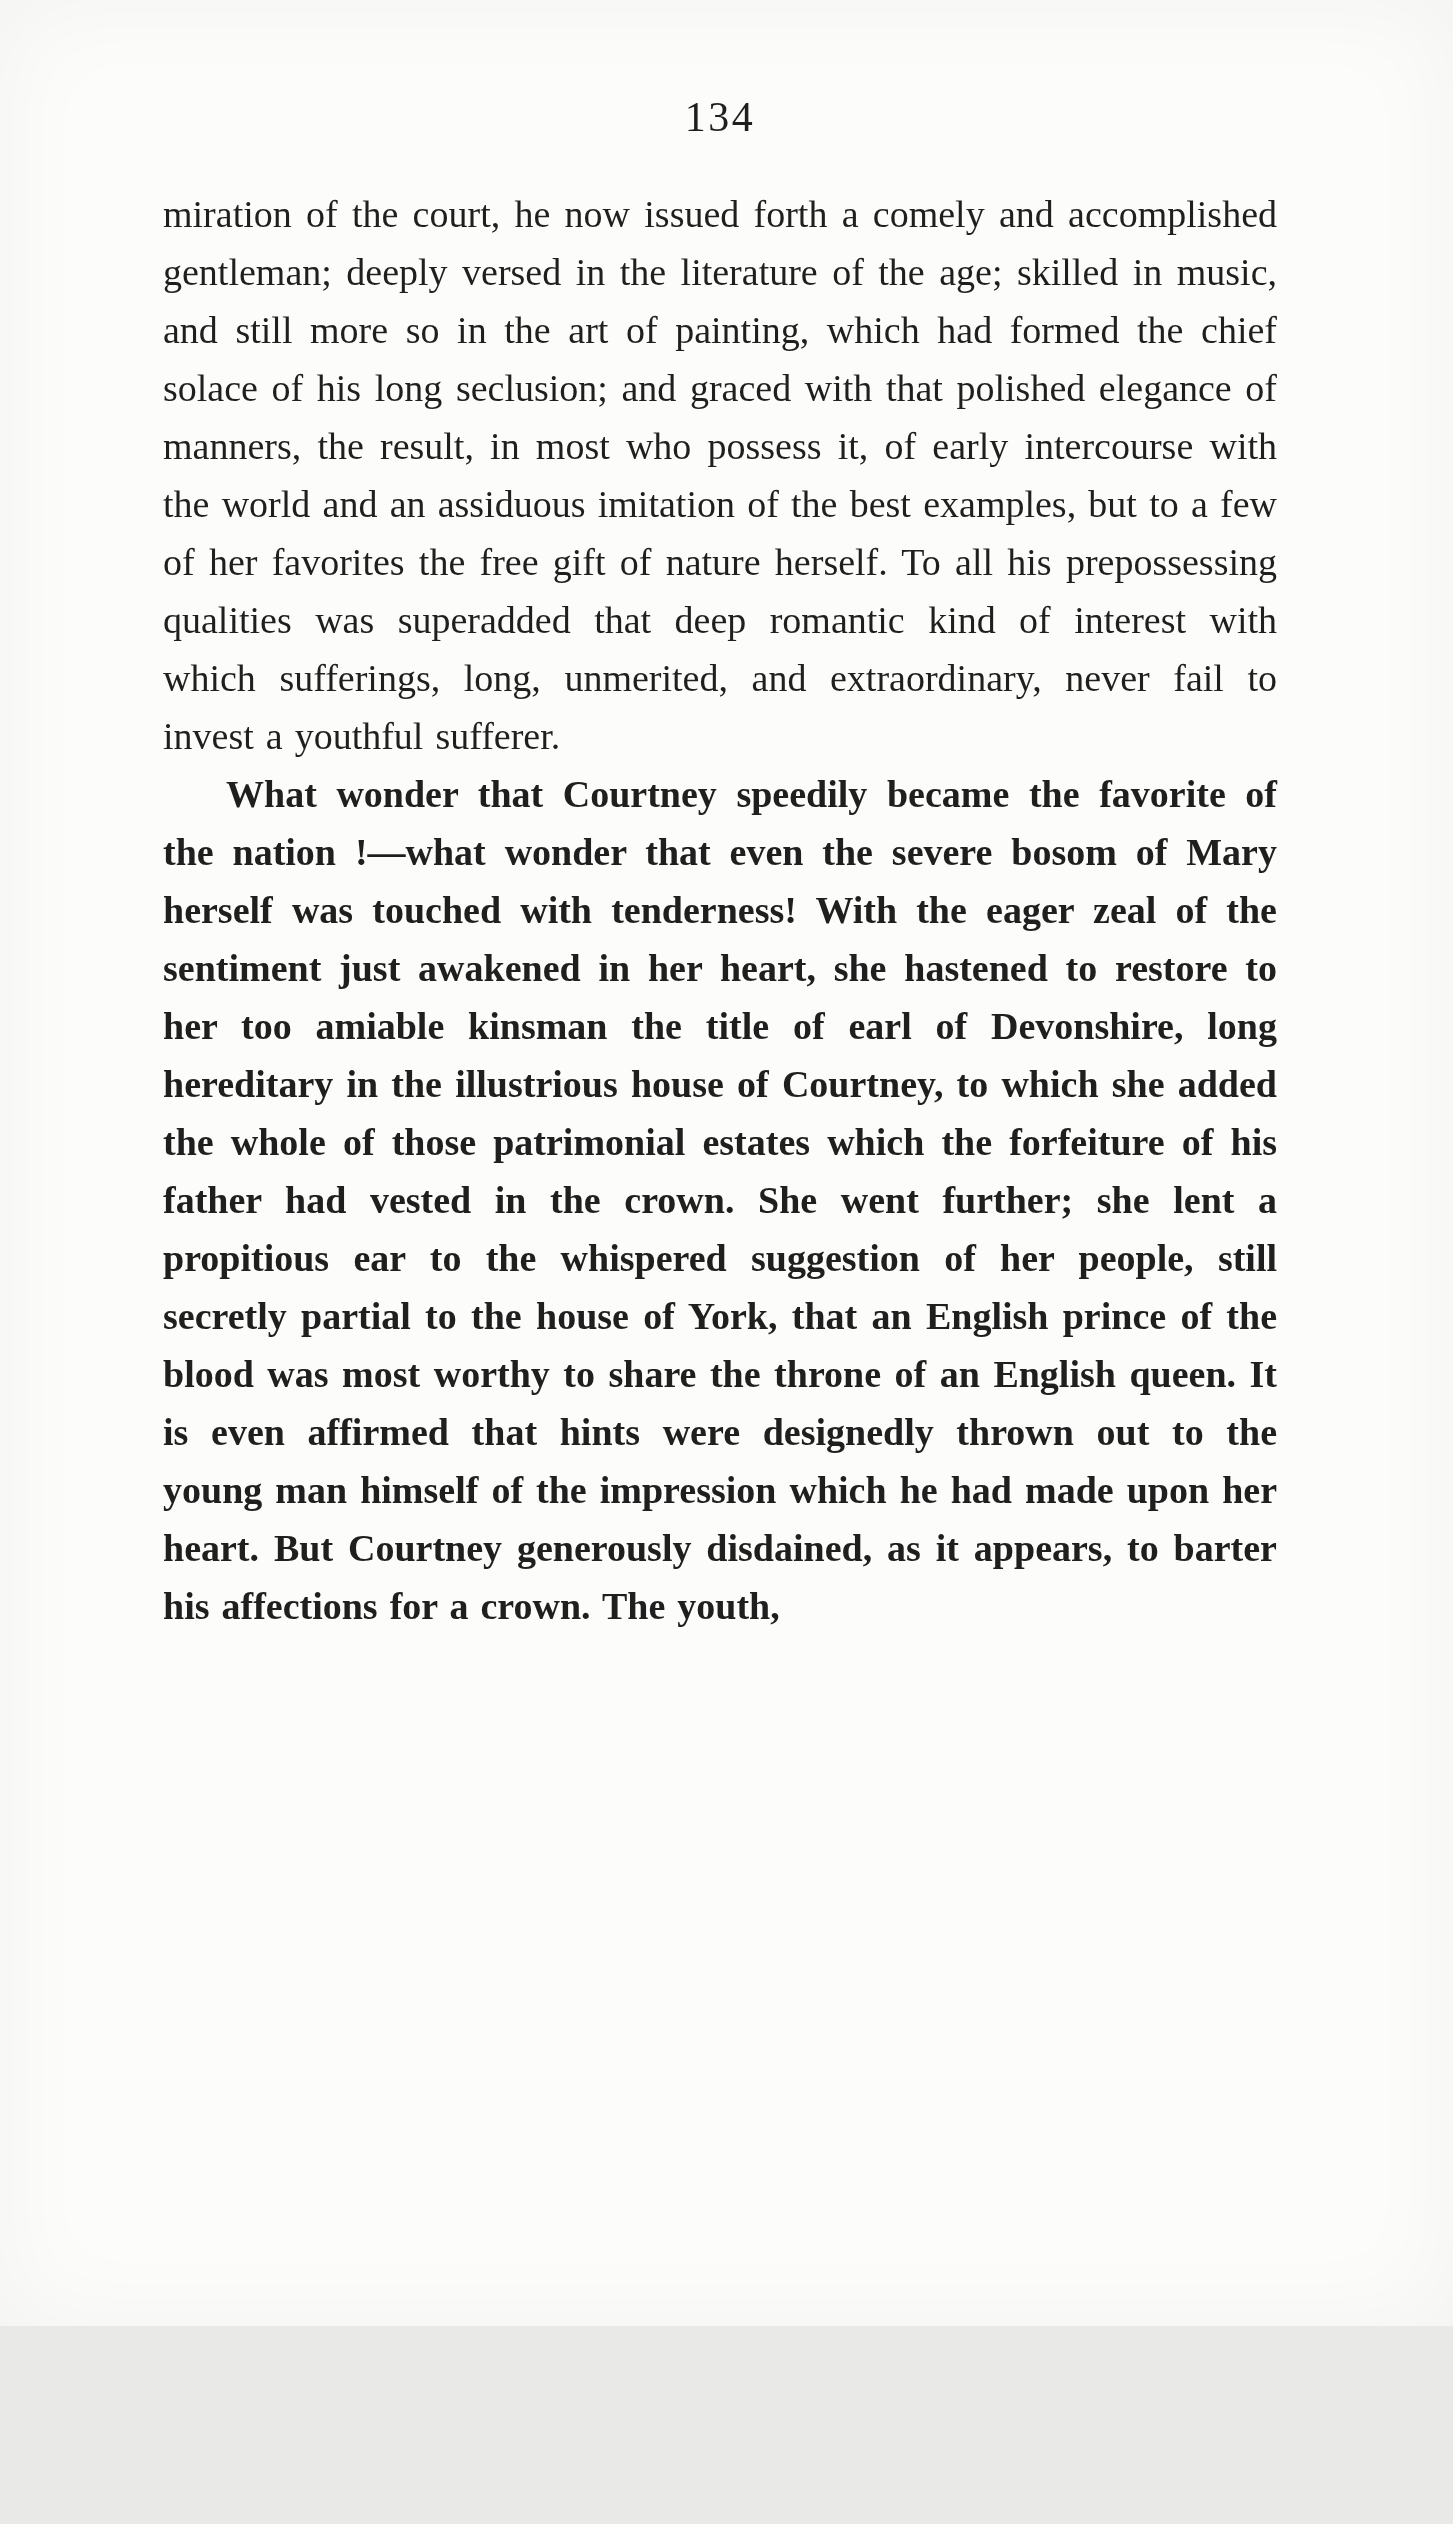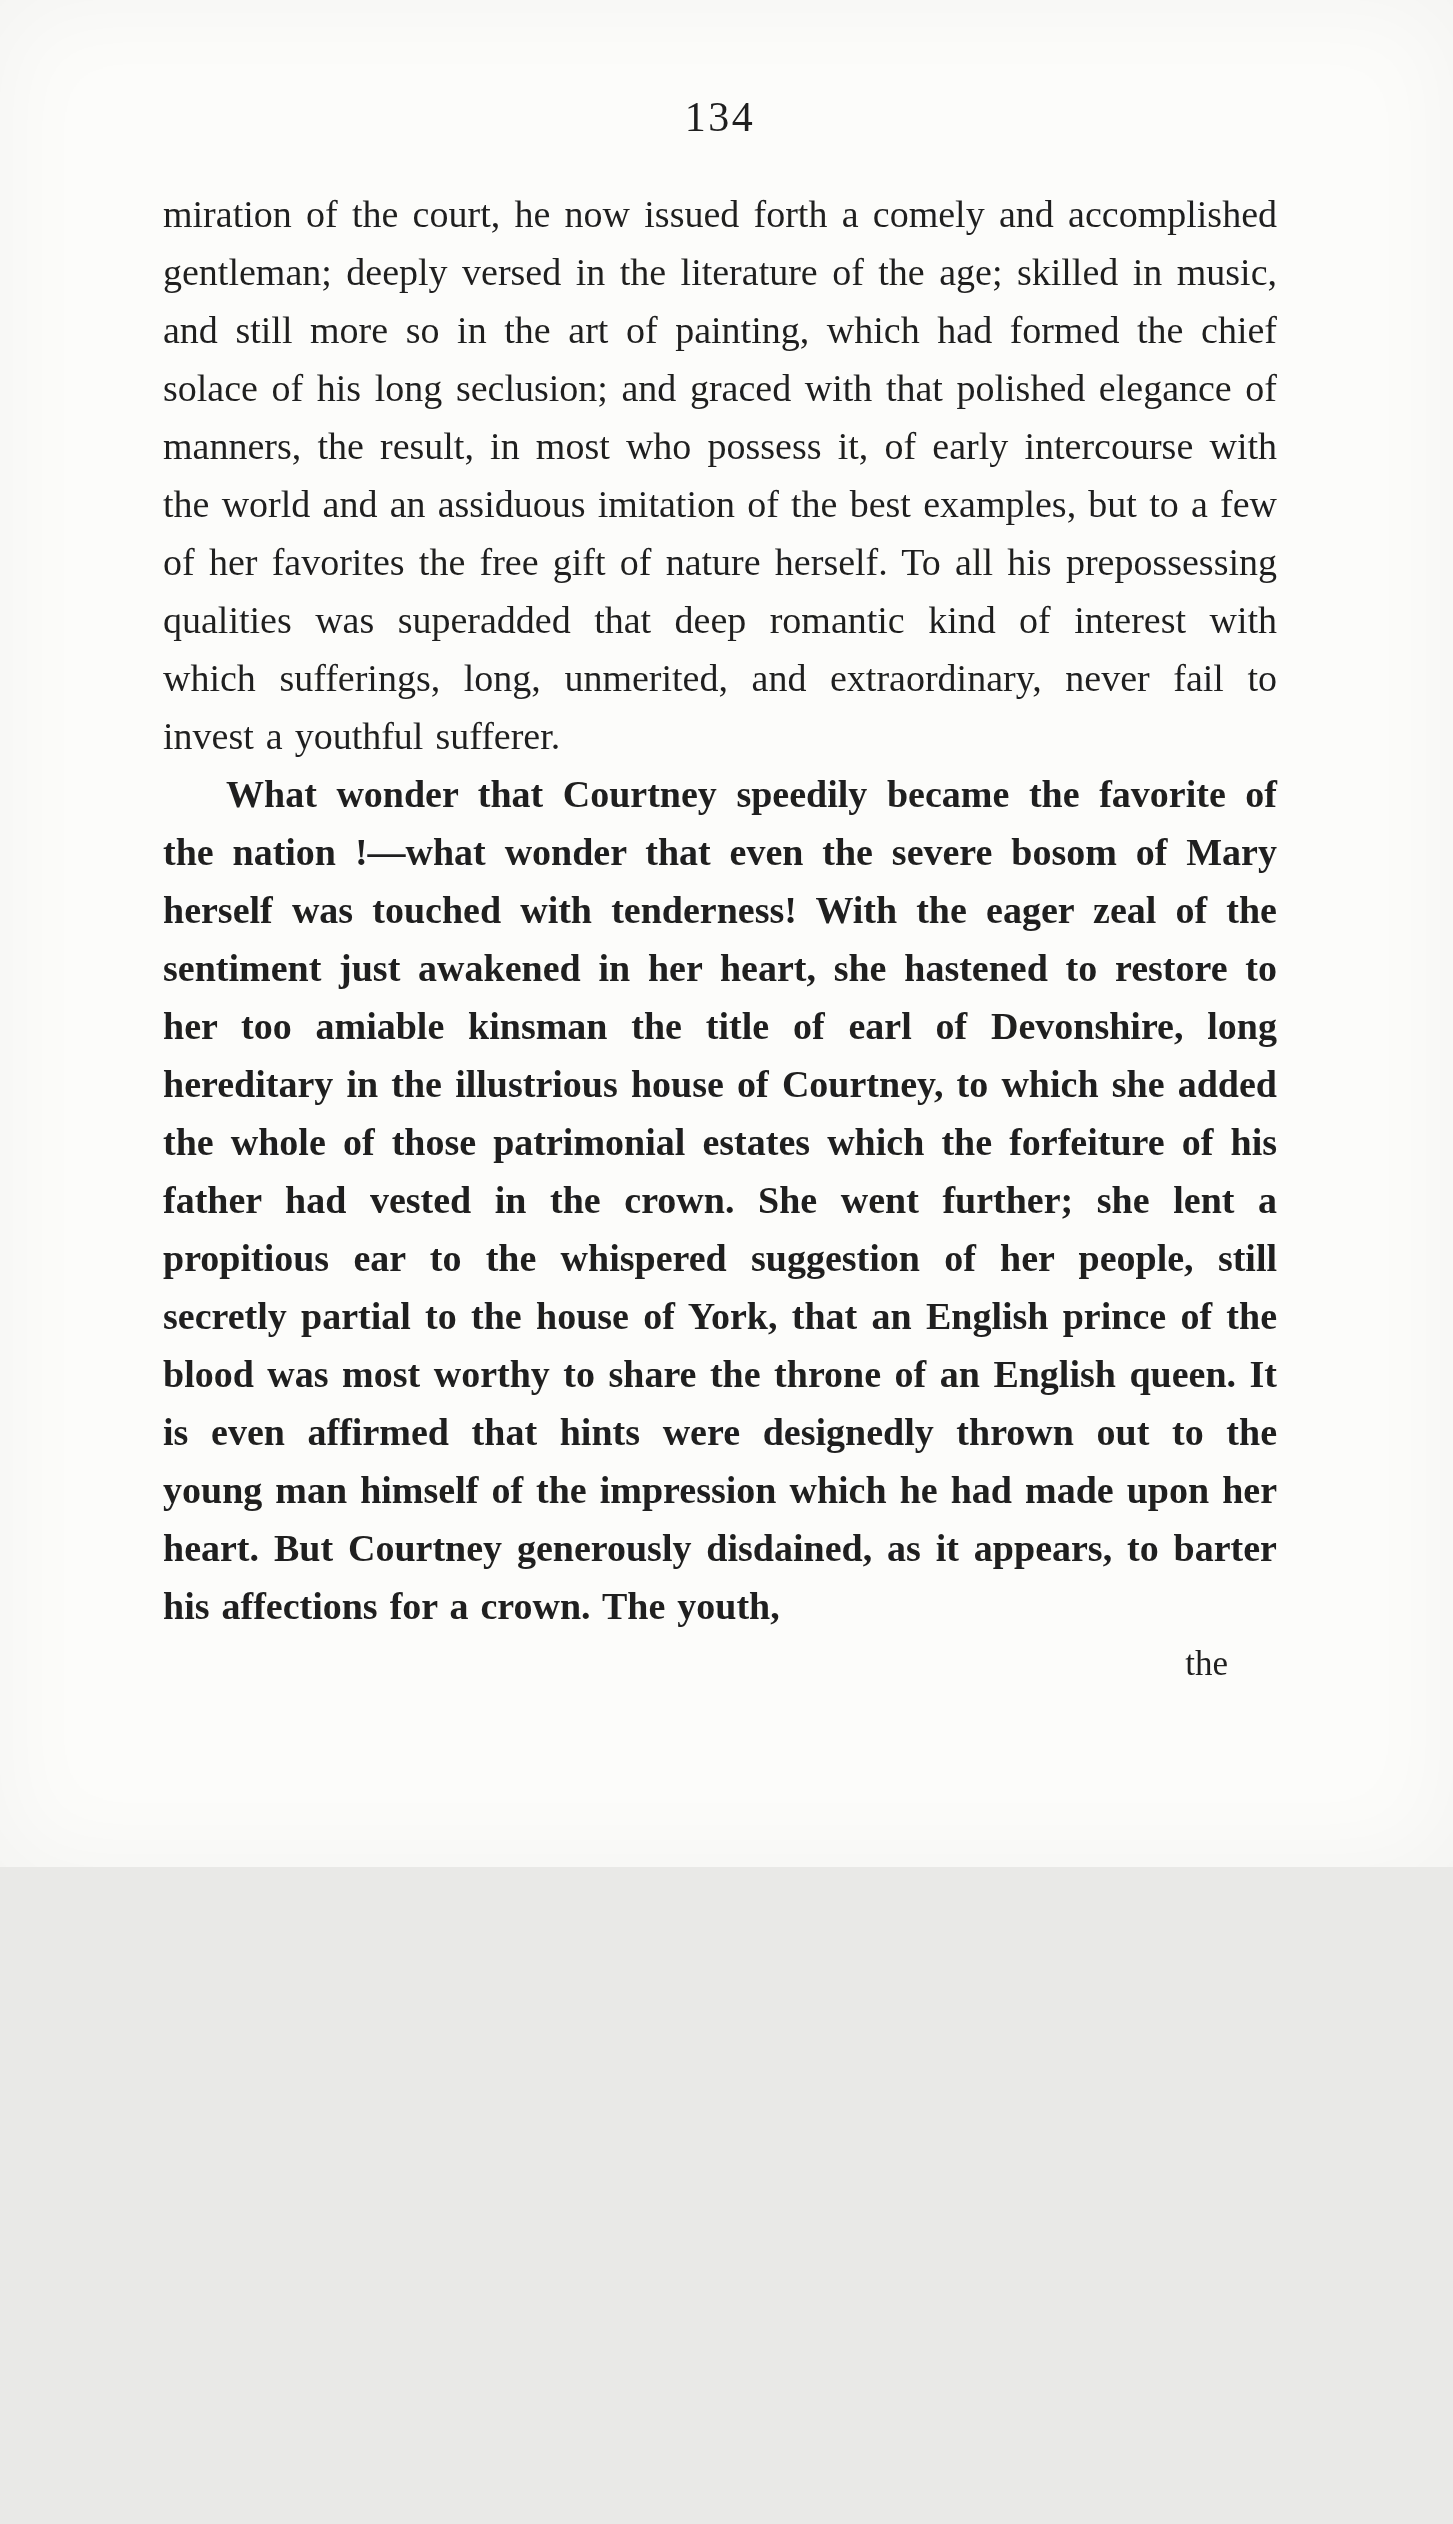--- a/index.html
+++ b/index.html
@@ -3,21 +3,21 @@
   <meta charset="utf-8">
   <style>
     html, body {
       margin: 0;
       padding: 0;
       background: #e9e9e7;
     }
     .page {
       position: relative;
       width: 1453px;
-      height: 1867px;
+      height: 2326px;
       margin: 0 auto;
       background: #fcfcfa;
       box-sizing: border-box;
       padding: 93px 176px 0 163px;
       font-family: "Liberation Serif", "DejaVu Serif", serif;
       color: #1f1f1f;
       box-shadow: inset 0 0 102px rgba(0,0,0,0.04);
     }
     .page-number {
       text-align: center;
@@ -47,15 +47,14 @@
 <body>
 
 <div class="page">
   <div class="page-number">134</div>
 
   <div class="body-text">
     <p>miration of the court, he now issued forth a comely and accomplished gentleman; deeply versed in the literature of the age; skilled in music, and still more so in the art of painting, which had formed the chief solace of his long seclusion; and graced with that polished elegance of manners, the result, in most who possess it, of early intercourse with the world and an assiduous imitation of the best examples, but to a few of her favorites the free gift of nature herself.  To all his prepossessing qualities was superadded that deep romantic kind of interest with which sufferings, long, unmerited, and extraordinary, never fail to invest a youthful sufferer.</p>
     <p class="indent">What wonder that Courtney speedily became the favorite of the nation !—what wonder that even the severe bosom of Mary herself was touched with tenderness! With the eager zeal of the sentiment just awakened in her heart, she hastened to restore to her too amiable kinsman the title of earl of Devonshire, long hereditary in the illustrious house of Courtney, to which she added the whole of those patrimonial estates which the forfeiture of his father had vested in the crown.  She went further; she lent a propitious ear to the whispered suggestion of her people, still secretly partial to the house of York, that an English prince of the blood was most worthy to share the throne of an English queen.  It is even affirmed that hints were designedly thrown out to the young man himself of the impression which he had made upon her heart.  But Courtney generously disdained, as it appears, to barter his affections for a crown. The youth,</p>
   </div>
 
-  <div class="catchword">the</div>
 </div>
 
 
 </body></html>

